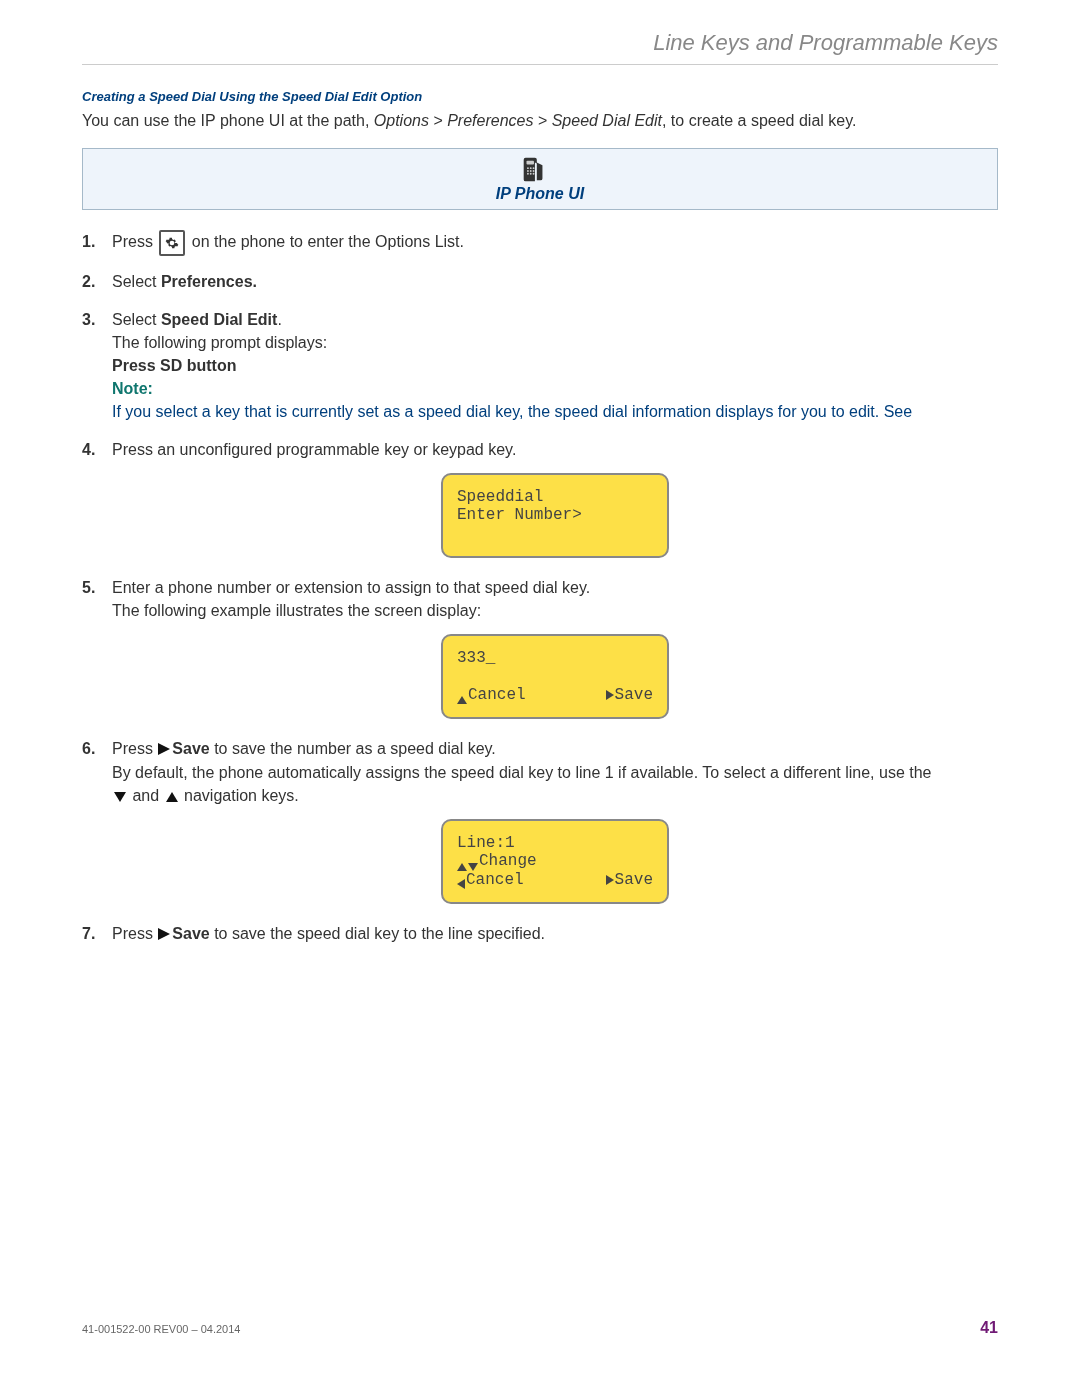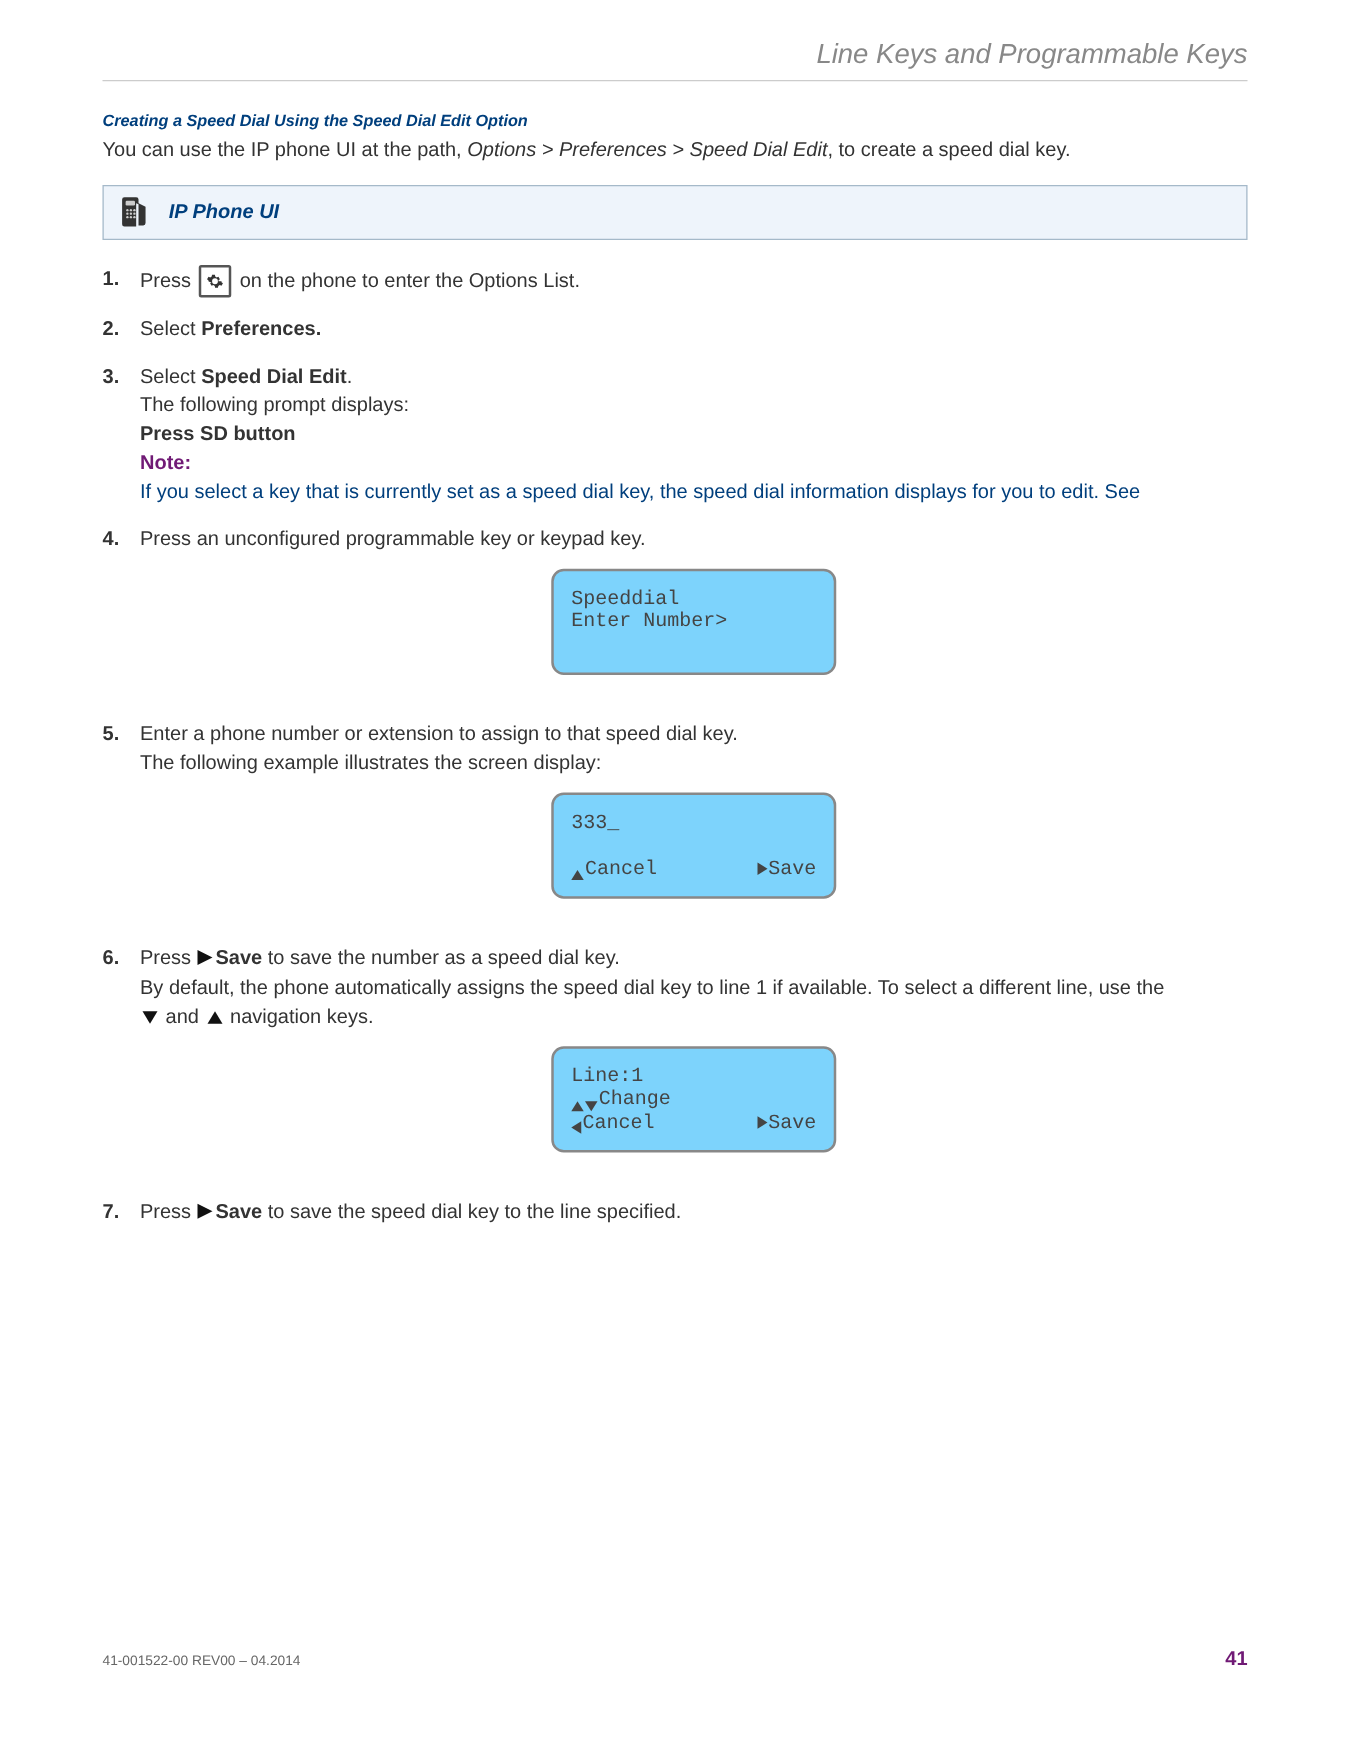--- a/index.html
+++ b/index.html
@@ -38,20 +38,21 @@
     line-height: 1.4;
   }
   .intro .path-part { font-style: italic; }
   .callout {
     border: 1px solid #a5b9c9;
     background: #eef4fb;
     display: flex;
     align-items: center;
     padding: 6px 10px;
     margin-bottom: 20px;
+    flex-direction: column;
   }
   .callout .phone-icon {
     width: 30px;
     height: 30px;
     margin-right: 12px;
     display: inline-block;
     position: relative;
   }
   .callout .phone-icon svg { width: 100%; height: 100%; }
   .callout-title {
@@ -74,21 +75,21 @@
     line-height: 1.45;
   }
   ol.steps > li::before {
     content: counter(step) ".";
     position: absolute;
     left: 0;
     font-weight: bold;
   }
   .bold { font-weight: bold; }
   .note-label {
-    color: #701a75;
+    color: #0f766e;
     font-weight: bold;
     text-align: center;
   }
   .note-text {
     color: #003f7d;
   }
   .gear-btn {
     display: inline-flex;
     align-items: center;
     justify-content: center;
@@ -96,24 +97,24 @@
     height: 22px;
     border: 2px solid #555;
     border-radius: 2px;
     vertical-align: middle;
     margin: 0 2px;
     line-height: 1;
   }
   .gear-btn svg { width: 14px; height: 14px; }
   .screen {
     width: 228px;
-    margin: 12px auto 36px auto;
+    margin: 12px auto 18px auto;
     border: 2px solid #888;
     border-radius: 10px;
-    background: #7dd3fc;
+    background: #fde047;
     padding: 13px 14px;
     font-family: "Courier New", monospace;
     font-size: 16px;
     color: #444;
     box-sizing: border-box;
   }
   .screen .row {
     display: flex;
     justify-content: space-between;
     white-space: pre;

